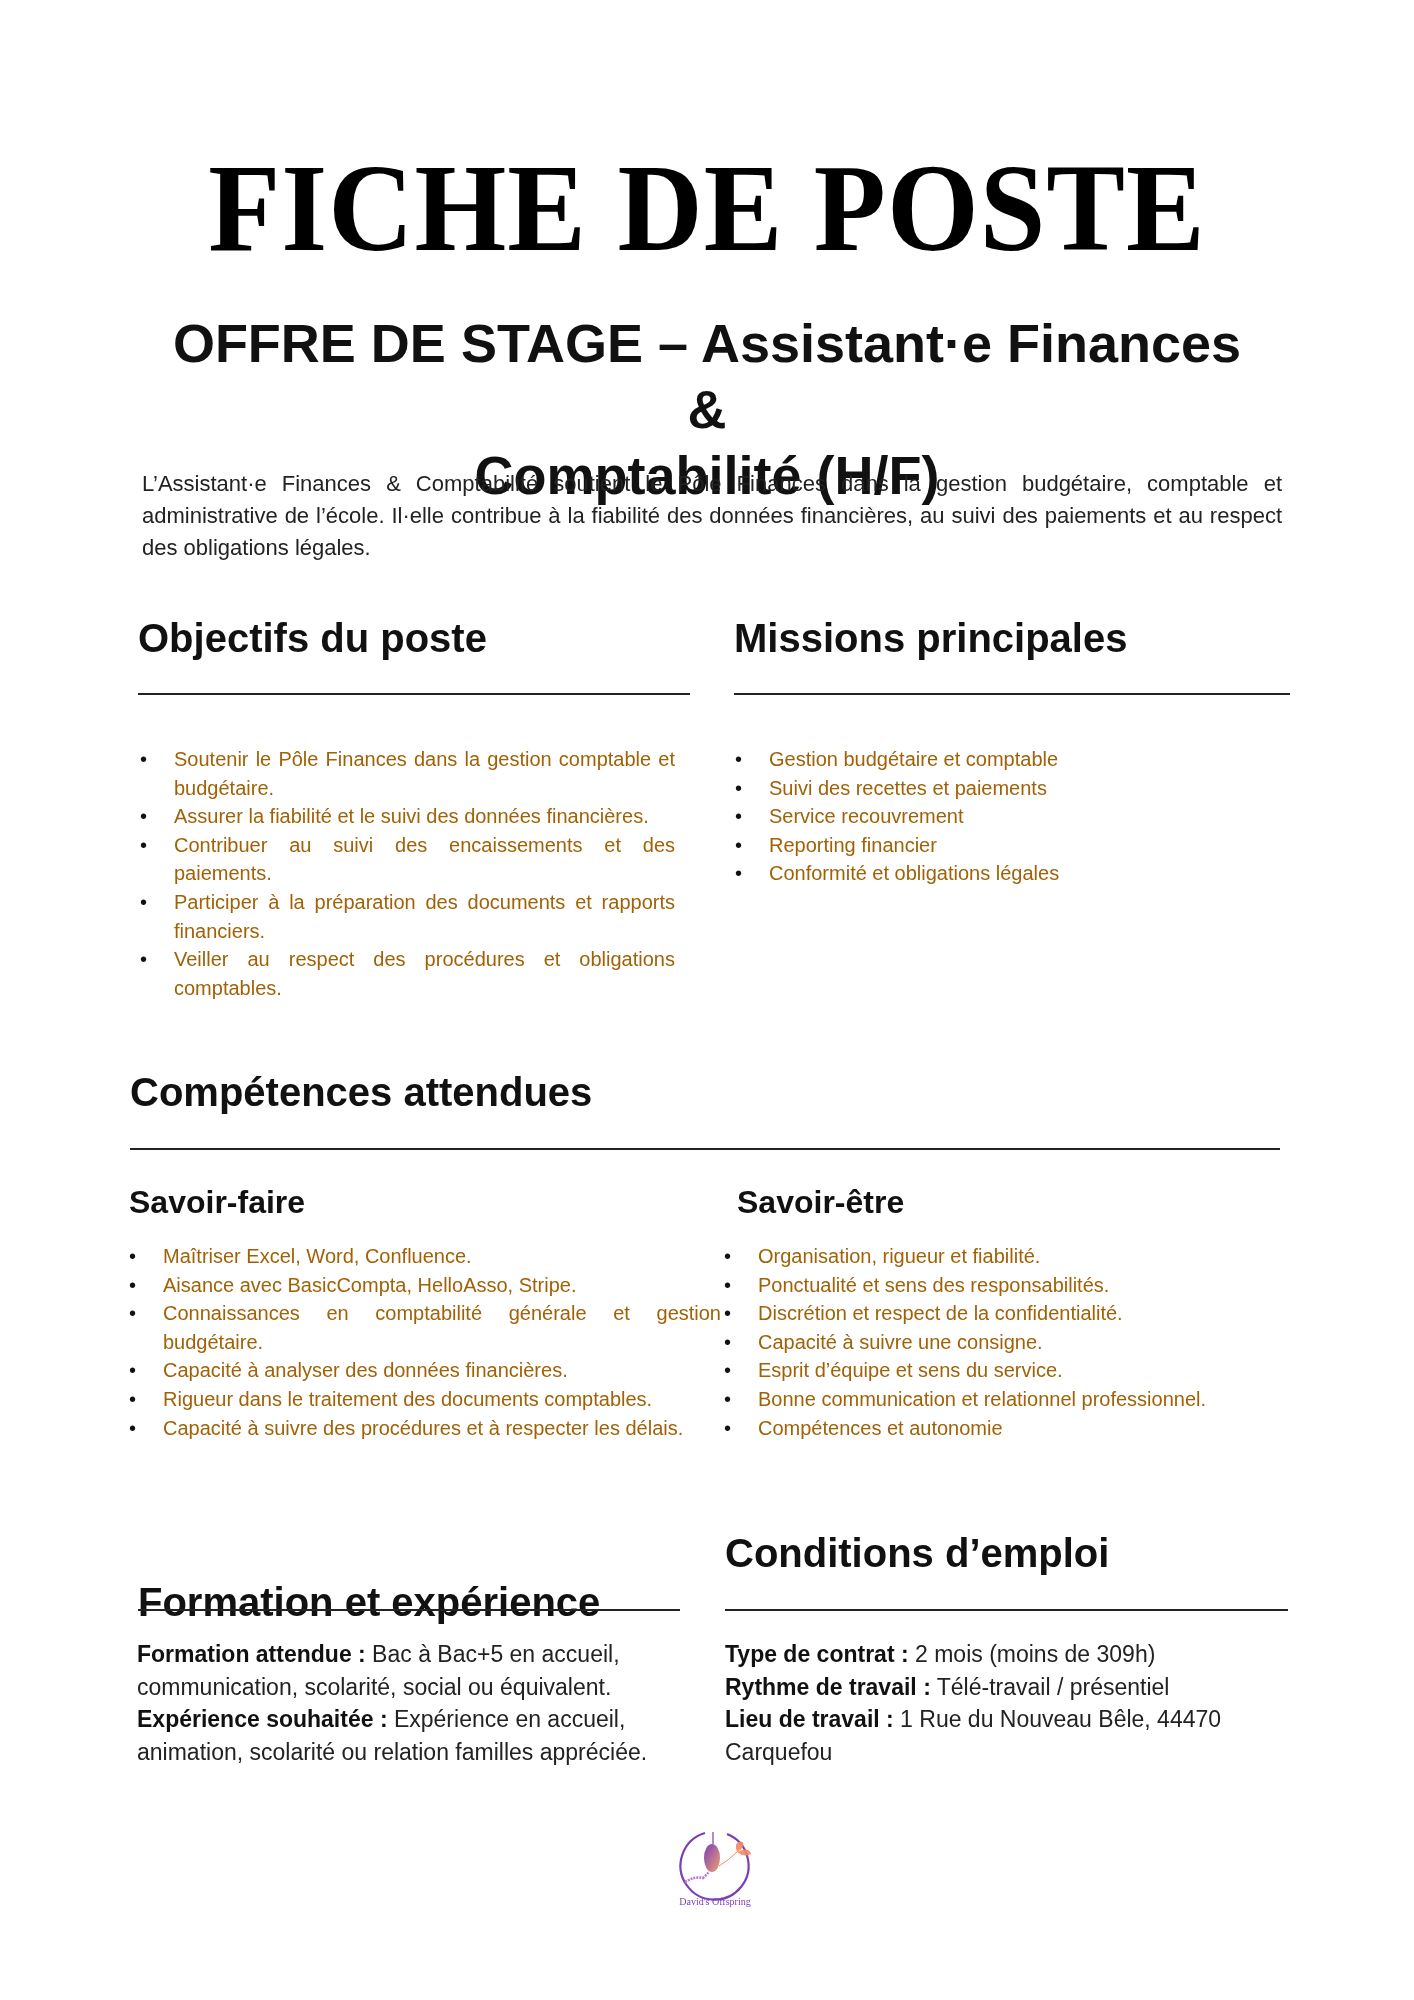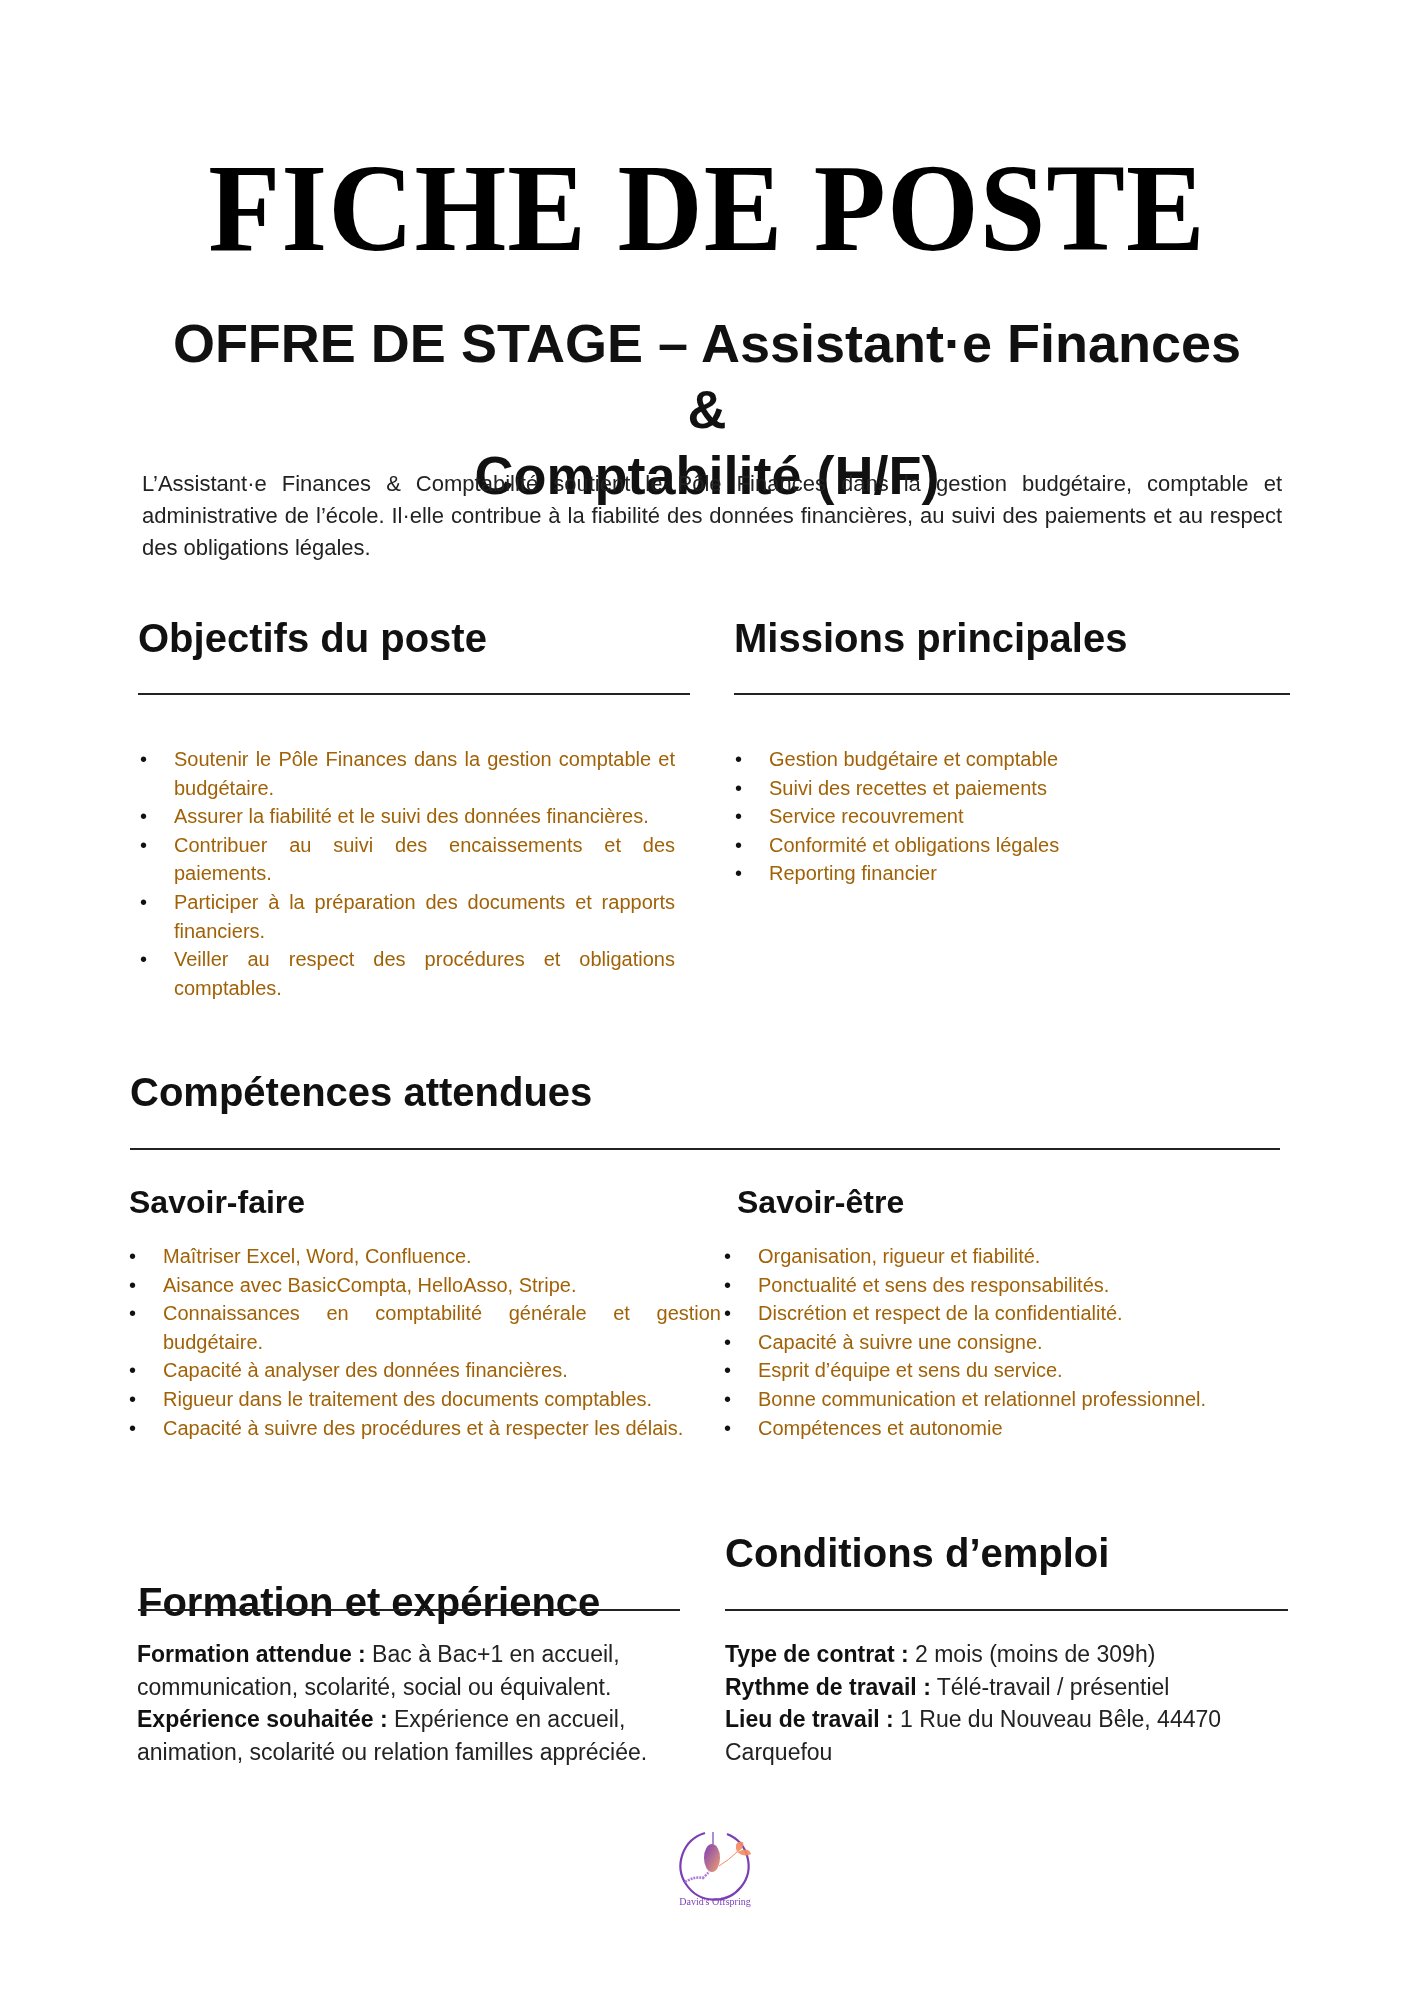--- a/index.html
+++ b/index.html
@@ -39,22 +39,22 @@
   <li>Participer à la préparation des documents et rapports financiers.</li>
   <li>Veiller au respect des procédures et obligations comptables.</li>
 </ul>
 
 <div class="abs h2" style="left:734px; top:618px;">Missions principales</div>
 <div class="abs rule" style="left:734px; top:693px; width:556px;"></div>
 <ul class="abs blist" style="left:732px; top:745px; width:520px;">
   <li>Gestion budgétaire et comptable</li>
   <li>Suivi des recettes et paiements</li>
   <li>Service recouvrement</li>
+  <li>Reporting financier</li>
   <li>Conformité et obligations légales</li>
-  <li>Reporting financier</li>
 </ul>
 
 <div class="abs h2" style="left:130px; top:1072px;">Compétences attendues</div>
 <div class="abs rule" style="left:130px; top:1148px; width:1150px;"></div>
 
 <div class="abs h3" style="left:129px; top:1184px;">Savoir-faire</div>
 <ul class="abs blist" style="left:126px; top:1242px; width:558px;">
   <li>Maîtriser Excel, Word, Confluence.</li>
   <li>Aisance avec BasicCompta, HelloAsso, Stripe.</li>
   <li>Connaissances en comptabilité générale et gestion budgétaire.</li>
@@ -70,21 +70,21 @@
   <li>Discrétion et respect de la confidentialité.</li>
   <li>Capacité à suivre une consigne.</li>
   <li>Esprit d’équipe et sens du service.</li>
   <li>Bonne communication et relationnel professionnel.</li>
   <li>Compétences et autonomie</li>
 </ul>
 
 <div class="abs h2" style="left:138px; top:1582px;">Formation et expérience</div>
 <div class="abs rule" style="left:138px; top:1609px; width:542px;"></div>
 <div class="abs para" style="left:137px; top:1638px; width:575px;">
-  <div><b>Formation attendue :</b><span> Bac à Bac+1 en accueil, communication, scolarité, social ou équivalent.</span></div>
+  <div><b>Formation attendue :</b><span> Bac à Bac+5 en accueil, communication, scolarité, social ou équivalent.</span></div>
   <div><b>Expérience souhaitée :</b><span> Expérience en accueil, animation, scolarité ou relation familles appréciée.</span></div>
 </div>
 
 <div class="abs h2" style="left:725px; top:1533px;">Conditions d’emploi</div>
 <div class="abs rule" style="left:725px; top:1609px; width:563px;"></div>
 <div class="abs para" style="left:725px; top:1638px; width:530px;">
   <div><b>Type de contrat :</b><span> 2 mois (moins de 309h)</span></div>
   <div><b>Rythme de travail :</b><span> Télé-travail / présentiel</span></div>
   <div><b>Lieu de travail :</b><span> 1 Rue du Nouveau Bêle, 44470 Carquefou</span></div>
 </div>

